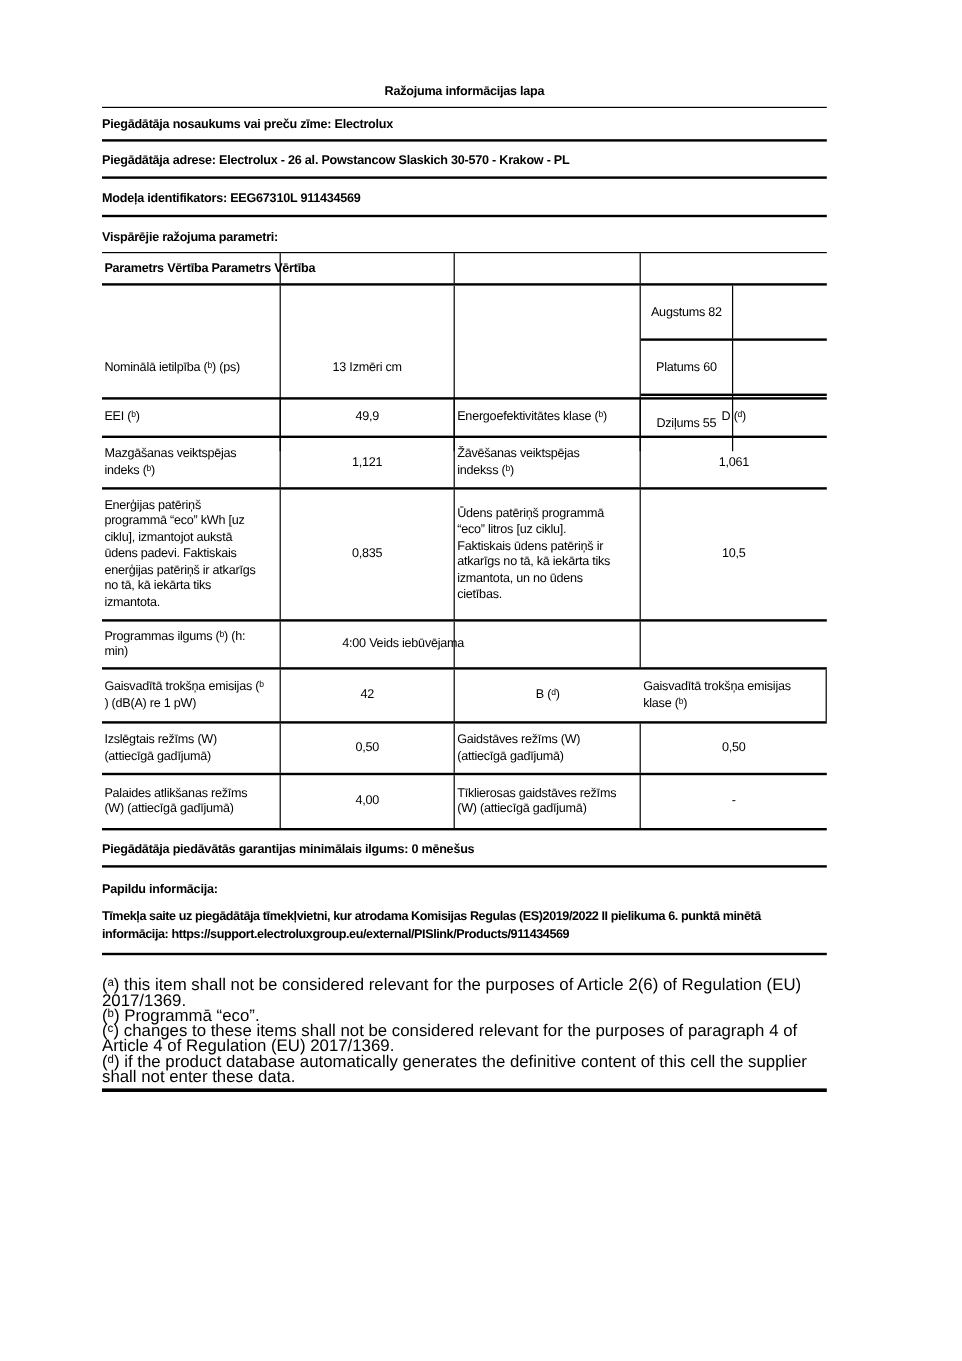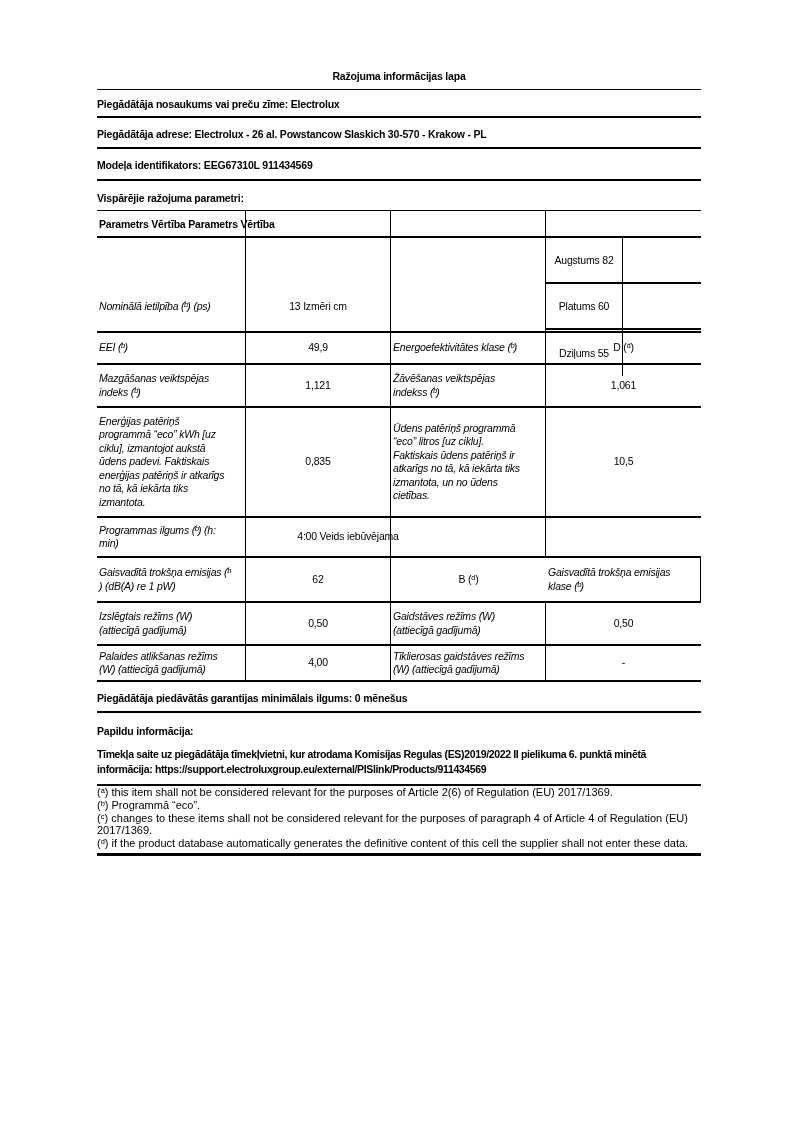--- a/index.html
+++ b/index.html
@@ -2,21 +2,21 @@
 <html><head>
 <meta charset="utf-8">
 <style>
   html,body { margin:0; padding:0; }
   body {
     width:802px; height:1134px; background:#ffffff; position:relative;
     font-family:"Liberation Sans","DejaVu Sans",sans-serif;
     color:#000; font-size:10.5px; letter-spacing:-0.2px; line-height:14px;
     -webkit-font-smoothing:antialiased;
   }
-  .doc { position:absolute; left:97px; top:0; width:604px; }
+  .doc { position:absolute; left:85px; top:0; width:604px; }
 
   .title {
     margin-top:69px; text-align:center; font-weight:bold;
     padding-bottom:6px; border-bottom:1px solid #000;
   }
   .field {
     font-weight:bold; border-bottom:2px solid #000;
   }
   .f1 { padding-top:7px; padding-bottom:5px; }
   .f2 { padding-top:9px; padding-bottom:6px; }
@@ -29,25 +29,25 @@
     border-bottom:2px solid #000; box-sizing:border-box;
   }
   .r-head  { height:28px; border-top:1px solid #000; }
   .r-dims  { height:95px; }
   .r-eei   { height:32px; }
   .r-wash  { height:43px; }
   .r-energy{ height:110px; }
   .r-dur   { height:40px; }
   .r-noise { height:45px; }
   .r-off   { height:43px; }
-  .r-delay { height:36px; }
+  .r-delay { height:46px; }
 
   .cell { display:flex; align-items:center; box-sizing:border-box; min-width:0; }
   .b-r  { border-right:1px solid #000; }
-  .cl   { padding:2px 3px 2px 2px; justify-content:flex-start; white-space:pre-line; line-height:13.5px;font-style:italic; }
+  .cl   { padding:2px 3px 2px 2px; justify-content:flex-start; white-space:pre-line; line-height:13.5px; }
   .cv   { justify-content:center; text-align:center; line-height:13.5px; }
   .head-cell { font-weight:bold; padding-left:2px; white-space:nowrap; overflow:visible; }
   .nowrap-shift { white-space:nowrap; transform:translateX(30px); }
 
   .dims-cell { display:flex; flex-direction:column; padding:0; align-items:stretch; }
   .sub { display:flex; height:46px; box-sizing:border-box; border-bottom:2px solid #000; }
   .sub:last-child { border-bottom:none; }
   .sub-label {
     width:77px; box-sizing:border-box; border-right:1px solid #000;
     display:flex; align-items:center; justify-content:center;
@@ -55,22 +55,22 @@
   }
   .sub-rest { flex:1; }
 
   .warranty { font-weight:bold; padding-top:9px; padding-bottom:6px; border-bottom:2px solid #000; }
   .addl-label { font-weight:bold; padding-top:11px; }
   .weblink {
     font-weight:bold; white-space:pre-line; letter-spacing:-0.35px;
     line-height:15px; padding-top:9px; padding-bottom:7px; border-bottom:2px solid #000;
   }
   .footnotes {
-    font-size:11px; letter-spacing:0; line-height:12.8px;
-    padding-top:0; padding-bottom:3px; border-bottom:3px solid #000;
+    font-size:14px; letter-spacing:0; line-height:12.8px;
+    padding-top:18px; padding-bottom:3px; border-bottom:3px solid #000;
   }
 </style>
 </head>
 <body>
 
 <div class="doc">
 
   <div class="title">Ražojuma informācijas lapa</div>
 
   <div class="field f1">Piegādātāja nosaukums vai preču zīme: Electrolux</div>
@@ -148,21 +148,21 @@
       <div class="cell b-r cv">
           <span class="nowrap-shift">4:00 Veids iebūvējama</span>
         </div>
       <div class="cell b-r cl"></div>
       <div class="cell cv"></div>
     </div>
 
     <div class="trow r-noise">
       <div class="cell b-r cl">Gaisvadītā trokšņa emisijas (ᵇ
 ) (dB(A) re 1 pW)</div>
-      <div class="cell b-r cv">62</div>
+      <div class="cell b-r cv">42</div>
       <div class="cell cv">B (ᵈ)</div>
       <div class="cell b-r cl">Gaisvadītā trokšņa emisijas
 klase (ᵇ)</div>
     </div>
 
     <div class="trow r-off">
       <div class="cell b-r cl">Izslēgtais režīms (W)
 (attiecīgā gadījumā)</div>
       <div class="cell b-r cv">0,50</div>
       <div class="cell b-r cl">Gaidstāves režīms (W)

